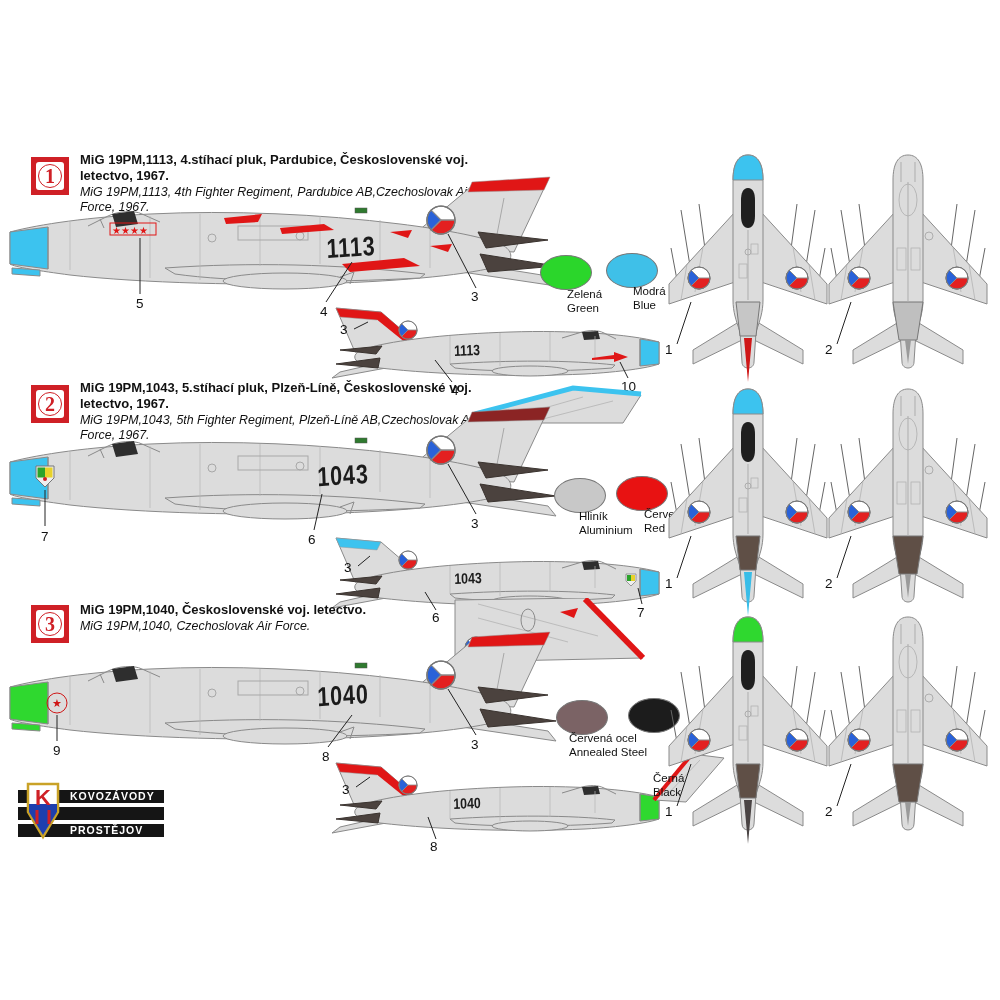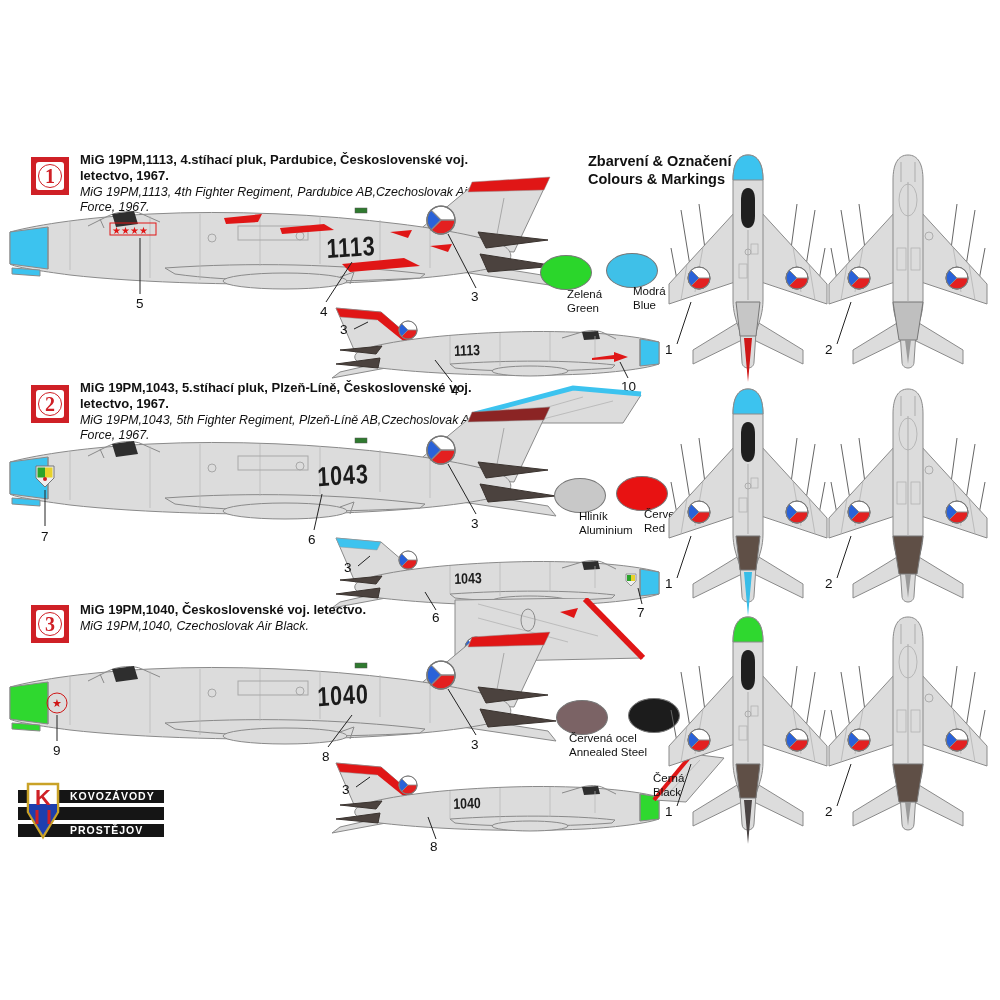--- a/index.html
+++ b/index.html
@@ -136,24 +136,20 @@
       <rect x="74" y="96" width="9" height="22" fill="none" stroke="#adadad" stroke-width="0.7"></rect>
       <rect x="88" y="96" width="9" height="22" fill="none" stroke="#adadad" stroke-width="0.7"></rect>
       <circle cx="106" cy="84" r="4" fill="none" stroke="#adadad"></circle>
       <use href="#roundel" transform="translate(36,126)"></use>
       <use href="#roundel" transform="translate(134,126)"></use>
       <path d="M28,150 L14,192" stroke="#222" fill="none"></path>
     </g>
   </defs>
 </svg>
 
-<div class="heading" style="left:588px;top:152px">
-  <div>Zbarvení &amp; Označení</div>
-  <div>Colours &amp; Markings</div>
-</div>
 
 <div class="badge" style="left:31px;top:157px">
   <div class="inner">
         <span class="ring"></span>
   <span class="num">1</span>
       </div>
 </div>
 <div class="titleblock" style="left:80px;top:152px">
   <div class="t-bold">MiG 19PM,1113, 4.stíhací pluk, Pardubice, Československé voj. letectvo, 1967.</div>
   <div class="t-italic">MiG 19PM,1113, 4th Fighter Regiment, Pardubice AB,Czechoslovak Air Force, 1967.</div>
@@ -301,21 +297,21 @@
 </div>
 
 <div class="badge" style="left:31px;top:605px">
   <div class="inner">
         <span class="ring"></span>
   <span class="num">3</span>
       </div>
 </div>
 <div class="titleblock" style="left:80px;top:602px">
   <div class="t-bold">MiG 19PM,1040,  Československé voj. letectvo.</div>
-  <div class="t-italic">MiG 19PM,1040,  Czechoslovak Air Black.</div>
+  <div class="t-italic">MiG 19PM,1040,  Czechoslovak Air Force.</div>
 </div>
 
 <div class="abs" style="left: 0px; top: 625px; width: 560px; height: 160px; --nose: #2fd82f; --fin: #e01616; --decal: transparent;">
   <svg width="560" height="160" viewBox="0 0 560 160">
         <use href="#side-main"></use>
       </svg>
   <svg width="560" height="160" viewBox="0 0 560 160" style="position:absolute;left:0;top:0">
     <g transform="translate(57,78)">
       <circle r="10" fill="none" stroke="#cf1717" stroke-width="1"></circle>
       <text x="0" y="4" text-anchor="middle" font-size="11" fill="#cf1717">★</text>

